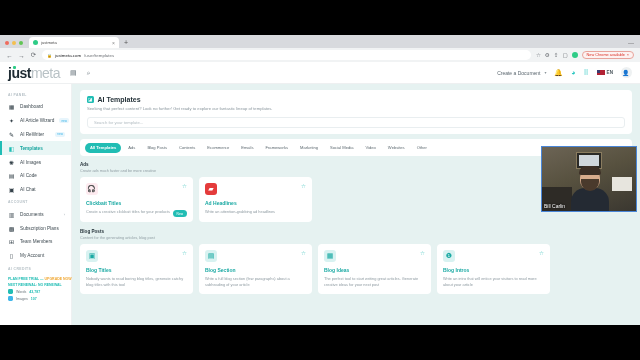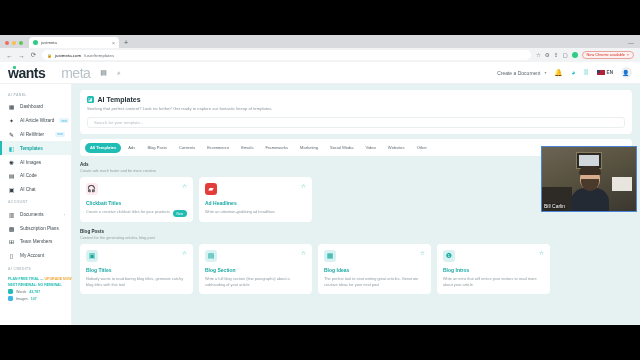--- a/index.html
+++ b/index.html
@@ -60,21 +60,21 @@
   }
 
   
   .app { position: relative; height: 263px; background: #ffffff; }
   .apphead {
     height: 22px; background: #fff; display: flex; align-items: center;
     padding: 0 8px; border-bottom: 0.5px solid #eef0f1;
   }
   .logo { position: relative; font-size: 14px; letter-spacing: -0.5px; }
   .logo .b { color: #1e2b33; font-weight: 700; }
-  .logo .l { color: #b9c2c6; font-weight: 400; margin-left: 16px; }
+  .logo .l { color: #b9c2c6; font-weight: 400; }
   .logo-dot { position: absolute; width: 3px; height: 3px; background: #2ecc87; border-radius: 1px; top: 1px; left: 4.5px; }
   .head-ic { margin-left: 10px; font-size: 7px; color: #6f7b82; }
   .head-sp { flex: 1; }
   .createdoc { font-size: 5px; color: #5a666e; margin-right: 4px; }
   .caret { font-size: 4px; color: #8d979d; margin-right: 8px; }
   .hic { font-size: 7px; color: #27c6c0; margin-right: 8px; }
   .flagbox { display: flex; align-items: center; gap: 2px; margin-right: 8px; }
   .flag { width: 8px; height: 5.5px; background:
       linear-gradient(#b22234 0 11%, #fff 11% 22%, #b22234 22% 33%, #fff 33% 44%,
       #b22234 44% 55%, #fff 55% 66%, #b22234 66% 77%, #fff 77% 88%, #b22234 88% 100%);
@@ -205,21 +205,21 @@
           <span>×</span>
         </span>
       </div>
     </div>
 
     <div class="app">
 
       <div class="apphead">
         <div class="logo">
           <span class="logo-dot"></span>
-          <span class="b">wants</span><span class="l">meta</span>
+          <span class="b">just</span><span class="l">meta</span>
         </div>
         <span class="head-ic">▤</span>
         <span class="head-ic">⌕</span>
         <span class="head-sp"></span>
         <span class="createdoc">Create a Document</span>
         <span class="caret">▾</span>
         <span class="hic">🔔</span>
         <span class="hic">◕</span>
         <span class="hic">⠿</span>
         <span class="flagbox">

